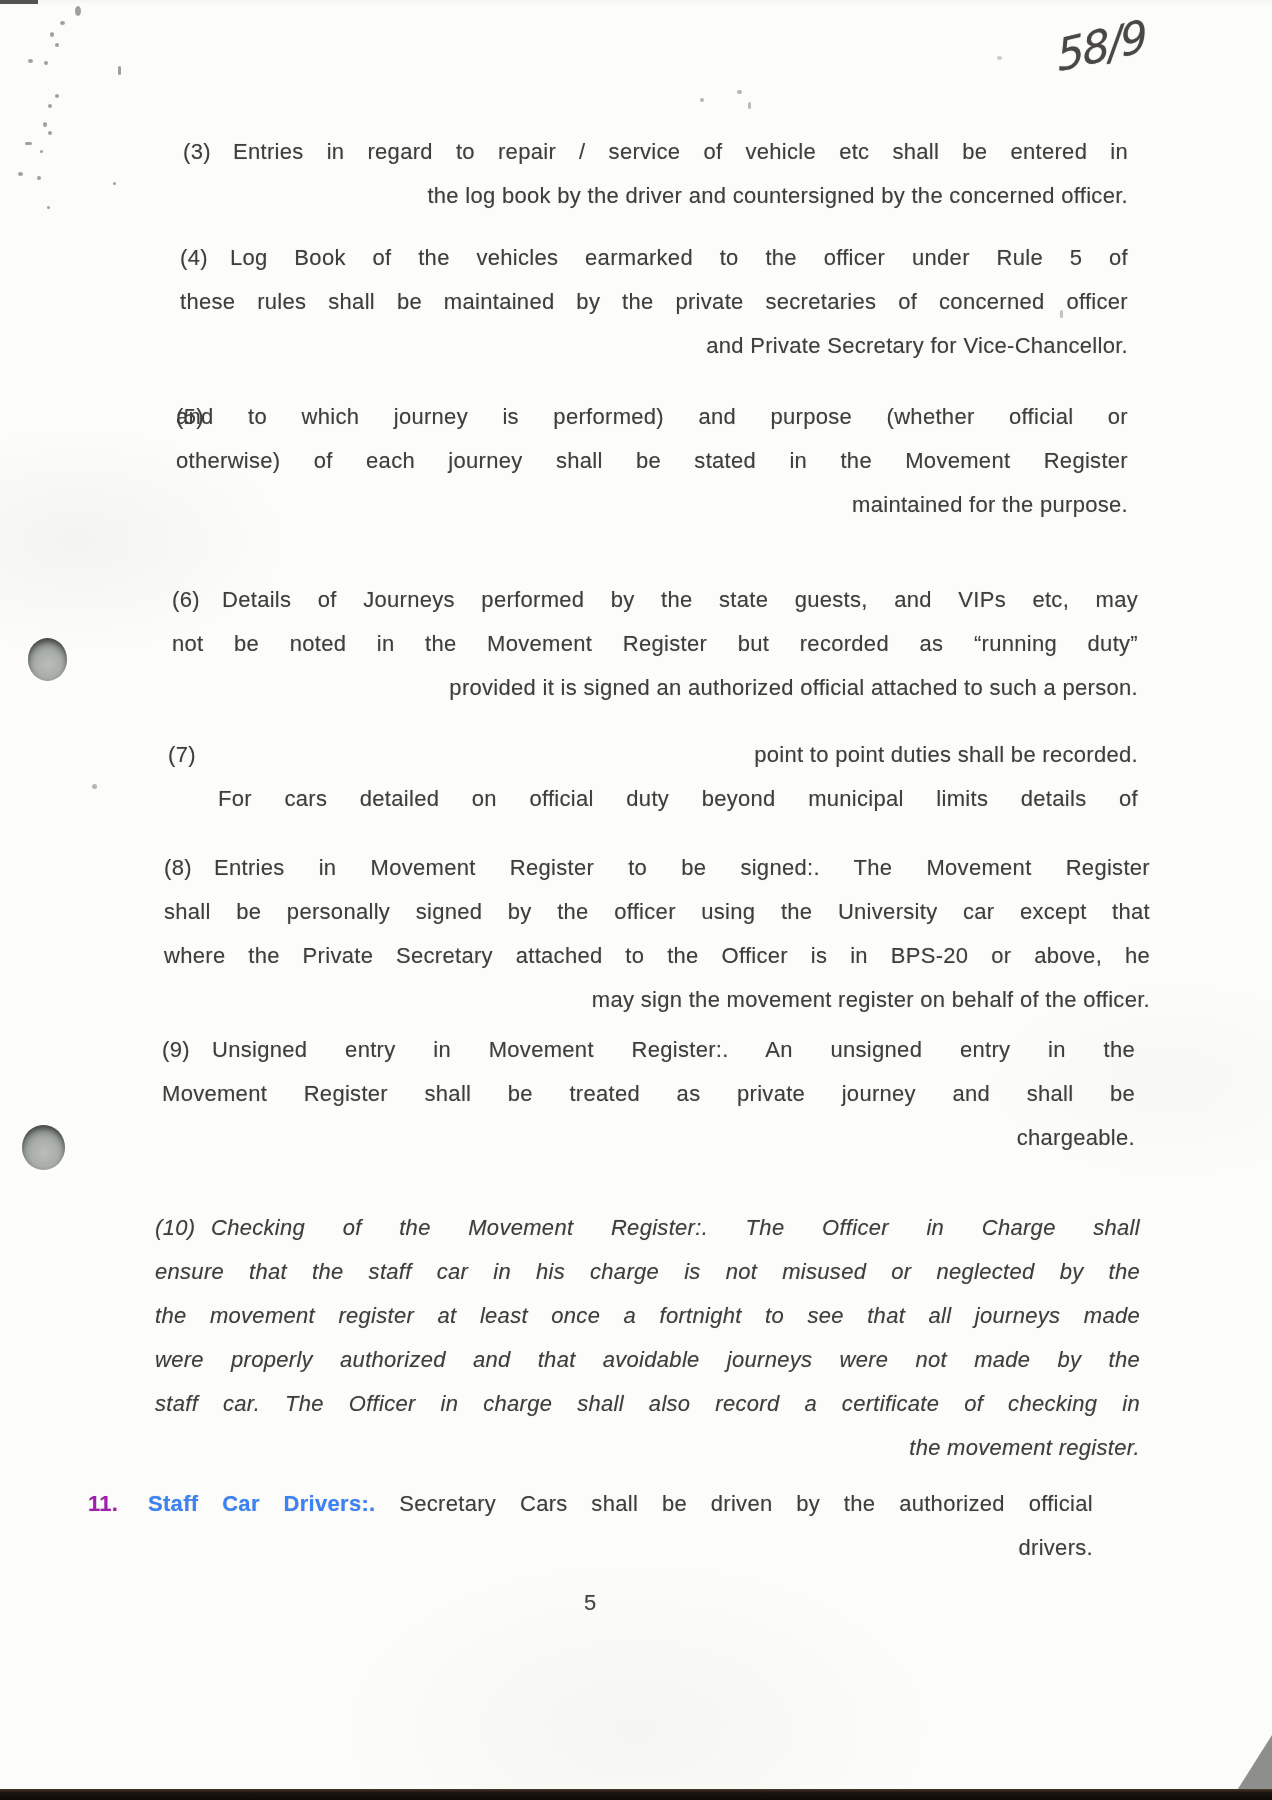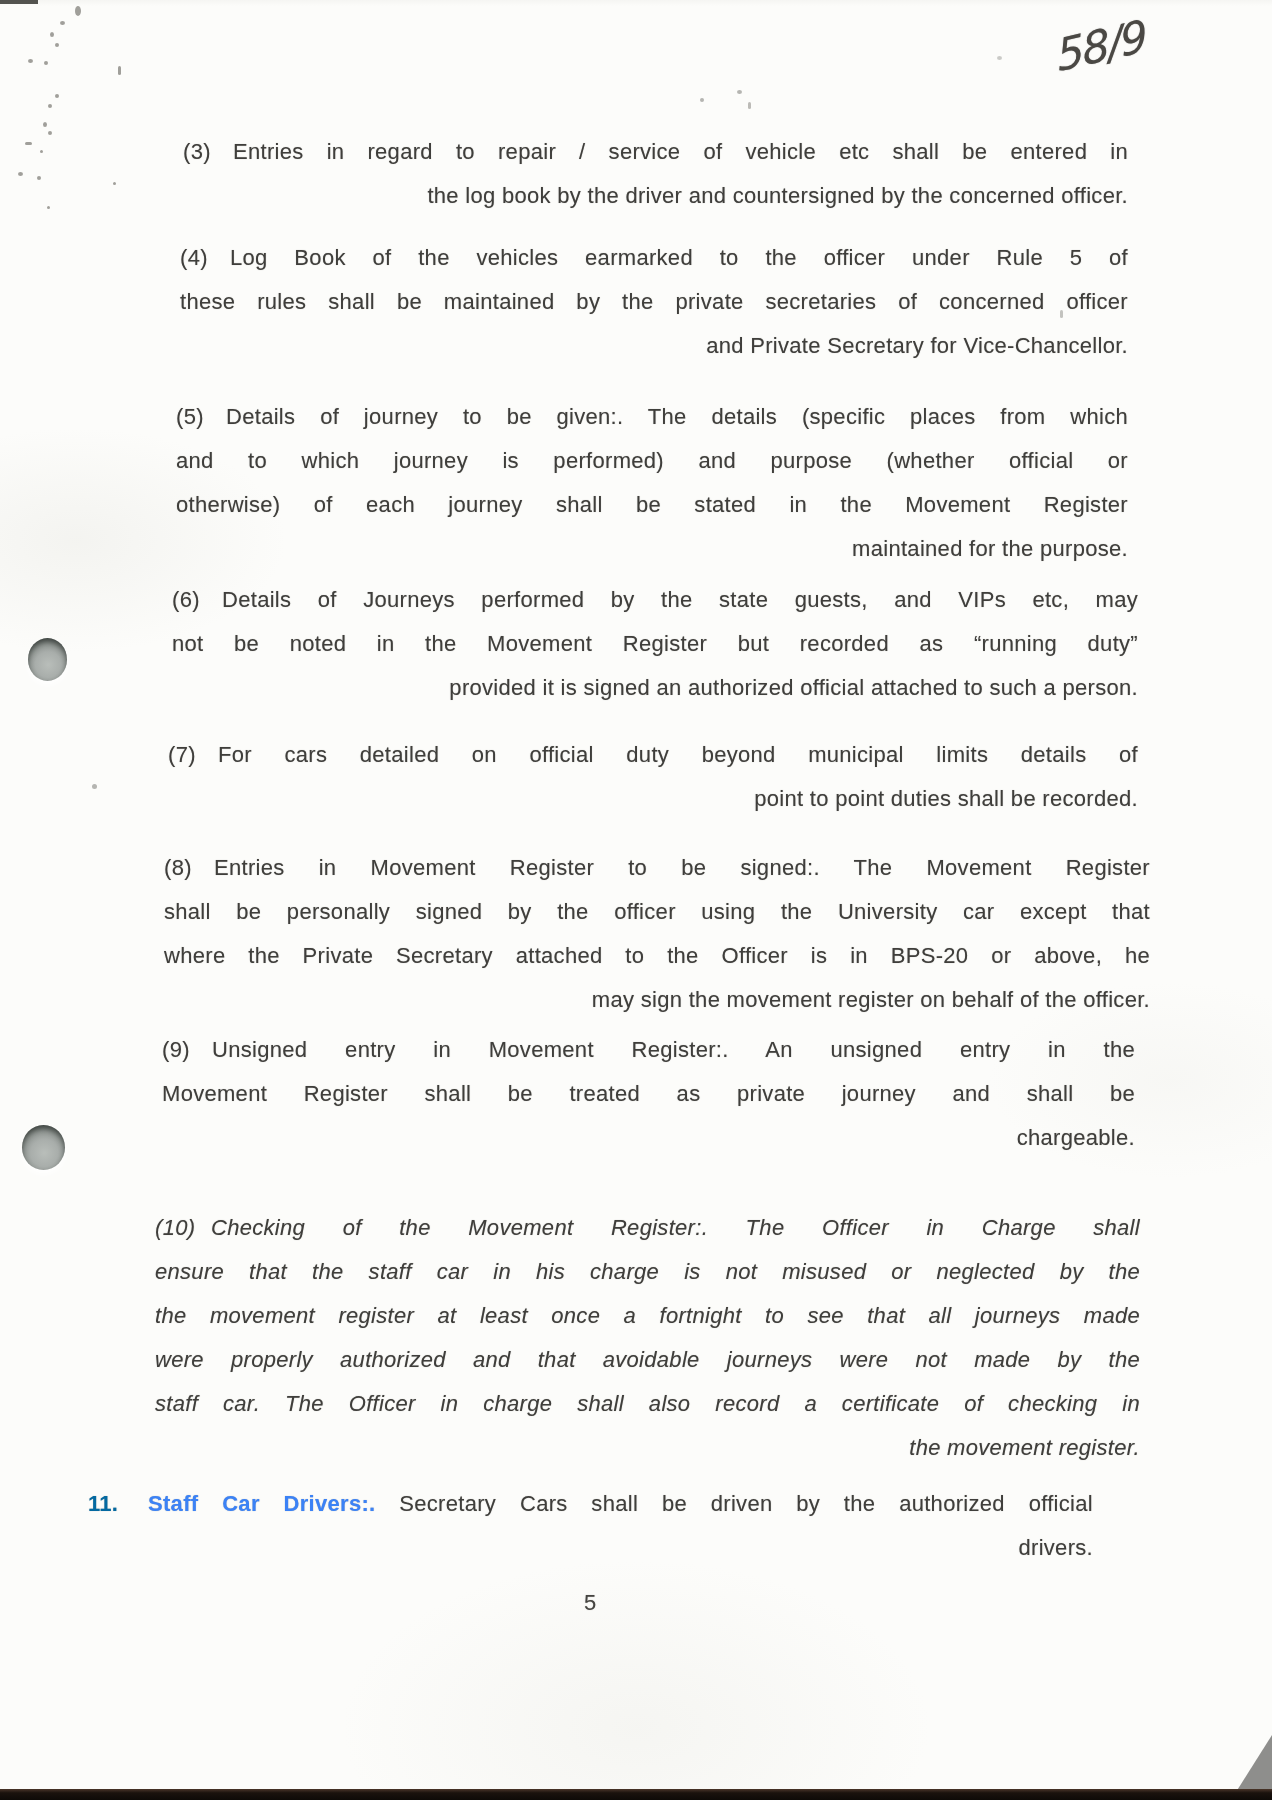--- a/index.html
+++ b/index.html
@@ -31,21 +31,21 @@
   .pnum{position:absolute;left:0;top:0;line-height:44px;}
   #p3 {left:183px;top:130px;width:945px;--tab:50px;}
   #p4 {left:180px;top:236px;width:948px;--tab:50px;}
   #p5 {left:176px;top:395px;width:952px;--tab:50px;}
   #p6 {left:172px;top:578px;width:966px;--tab:50px;}
   #p7 {left:168px;top:733px;width:970px;--tab:50px;}
   #p8 {left:164px;top:846px;width:986px;--tab:50px;}
   #p9 {left:162px;top:1028px;width:973px;--tab:50px;}
   #p10{left:155px;top:1206px;width:985px;font-style:italic;--tab:56px;}
   #p11{left:88px; top:1482px;width:1005px;--tab:60px;--cont:60px;}
-  #p11 .pnum{font-weight:700;color:#0369a1;}
+  #p11 .pnum{font-weight:700;color:#a21caf;}
   .lead{font-weight:700;color:#3b82f6;}
   .page-number{
     position:absolute;left:540px;top:1581px;width:100px;
     text-align:center;font-size:22px;line-height:44px;color:#454441;
     text-shadow:0 0 1px rgba(63,62,59,.38);
   }
   .handwritten{
     position:absolute;left:1056px;top:20px;
     font-family:"DejaVu Sans", sans-serif;
     font-style:italic;font-size:44px;font-weight:400;
@@ -84,35 +84,34 @@
       <div class="line lline">the log book by the driver and countersigned by the concerned officer.</div>
     </div>
     <div class="para" id="p4">
       <span class="pnum">(4)</span>
       <div class="line jline first">Log Book of the vehicles earmarked to the officer under Rule 5 of</div>
       <div class="line jline">these rules shall be maintained by the private secretaries of concerned officer</div>
       <div class="line lline">and Private Secretary for Vice-Chancellor.</div>
     </div>
     <div class="para" id="p5">
       <span class="pnum">(5)</span>
-      <div class="line jline first">Details of journey to be given:. The details (specific places from which</div>
       <div class="line jline">and to which journey is performed) and purpose (whether official or</div>
       <div class="line jline">otherwise) of each journey shall be stated in the Movement Register</div>
       <div class="line lline">maintained for the purpose.</div>
     </div>
     <div class="para" id="p6">
       <span class="pnum">(6)</span>
       <div class="line jline first">Details of Journeys performed by the state guests, and VIPs etc, may</div>
       <div class="line jline">not be noted in the Movement Register but recorded as “running duty”</div>
       <div class="line lline">provided it is signed an authorized official attached to such a person.</div>
     </div>
     <div class="para" id="p7">
       <span class="pnum">(7)</span>
+      <div class="line lline">point to point duties shall be recorded.</div>
       <div class="line jline first">For cars detailed on official duty beyond municipal limits details of</div>
-      <div class="line lline">point to point duties shall be recorded.</div>
     </div>
     <div class="para" id="p8">
       <span class="pnum">(8)</span>
       <div class="line jline first">Entries in Movement Register to be signed:. The Movement Register</div>
       <div class="line jline">shall be personally signed by the officer using the University car except that</div>
       <div class="line jline">where the Private Secretary attached to the Officer is in BPS-20 or above, he</div>
       <div class="line lline">may sign the movement register on behalf of the officer.</div>
     </div>
     <div class="para" id="p9">
       <span class="pnum">(9)</span>

